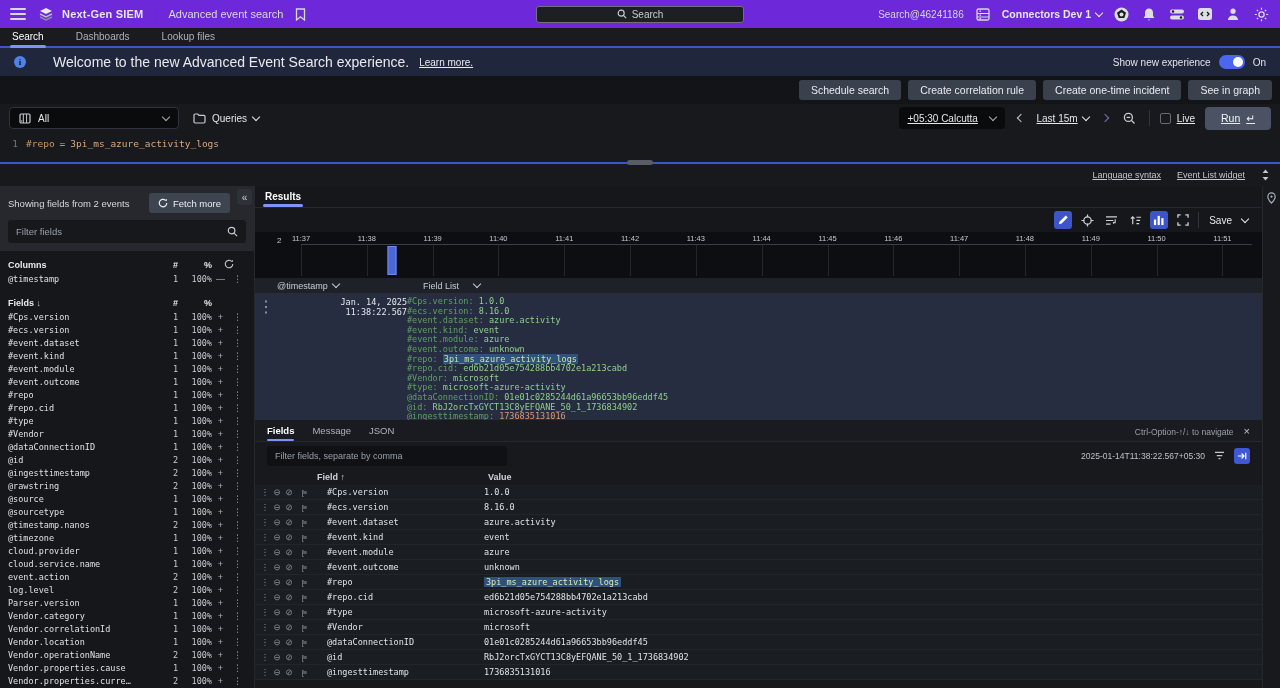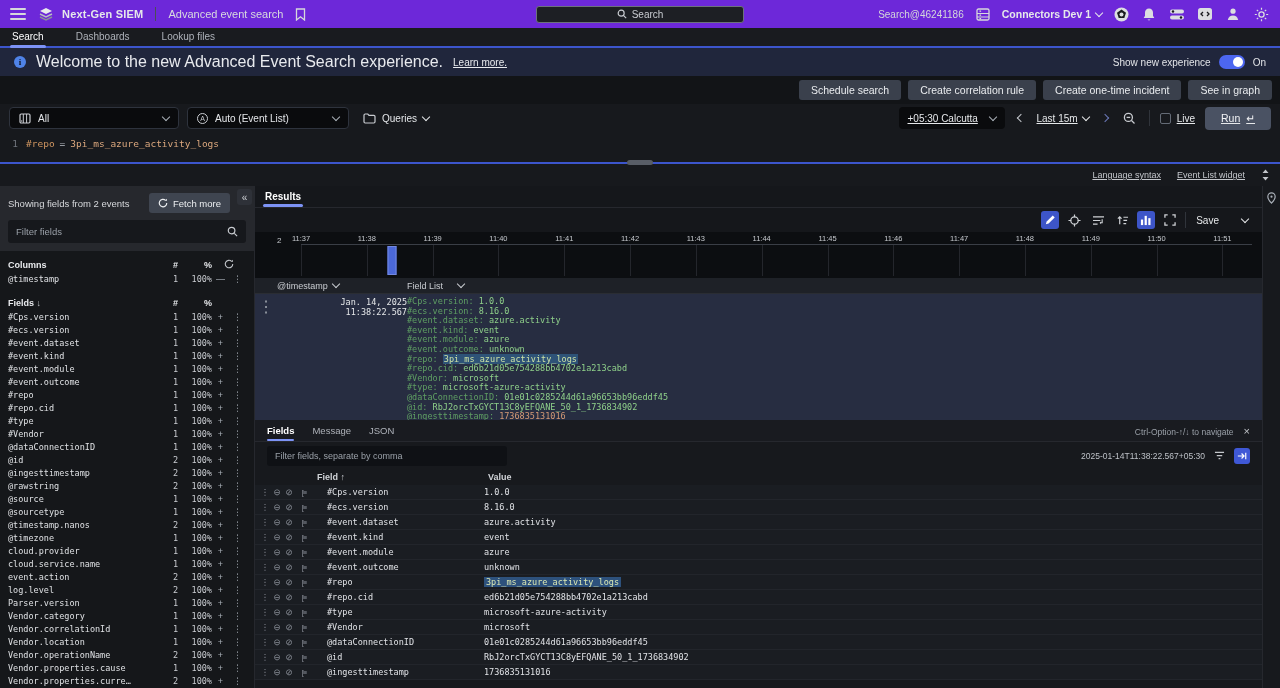--- a/index.html
+++ b/index.html
@@ -35,21 +35,21 @@
   .tabbar { height:20px; background:#191b1f; display:flex; align-items:flex-end; gap:28px; padding:0 10px;
     border-bottom:2px solid #3c55cc; flex:0 0 auto; }
   .tab { font-size:10px; color:#aeb2b9; padding:0 2px 4px; position:relative; cursor:pointer; }
   .tab.active { color:#fff; }
   .tab.active::after { content:""; position:absolute; left:0; right:0; bottom:-2px; height:3px; background:#7d93f5; border-radius:2px; }
 
   
   .banner { height:28px; background:#20263c; display:flex; align-items:center; padding:0 14px; gap:10px; flex:0 0 auto; }
   .info-ic { width:12px; height:12px; border-radius:50%; background:#4f83e8; color:#101625; font-size:9px; font-weight:bold;
     display:flex; align-items:center; justify-content:center; font-family:"Liberation Serif", serif; flex:0 0 auto; }
-  .banner-msg { font-size:16px; color:#e8eaee; }
+  .banner-msg { font-size:14px; color:#e8eaee;margin-left:17px; }
   .banner a { color:#e8eaee; font-size:10px; text-decoration:underline; cursor:pointer; }
   .banner-right { margin-left:auto; display:flex; align-items:center; gap:8px; }
   .toggle-label { font-size:10px; color:#e2e4e8; }
   .toggle { width:26px; height:14px; border-radius:8px; background:#4c66f0; position:relative; cursor:pointer; }
   .toggle .knob { position:absolute; right:2px; top:2px; width:10px; height:10px; border-radius:50%; background:#fff; }
   .toggle-state { font-size:10px; color:#e2e4e8; }
 
   
   .actions { height:28px; background:#121417; display:flex; align-items:center; justify-content:flex-end; gap:7px; padding:0 8px; flex:0 0 auto; }
   .abtn { height:20px; background:#3a404c; border:none; color:#e9ebee; font-size:10.5px; padding:0 12px; border-radius:3px;
@@ -125,37 +125,37 @@
 
   
   .results { flex:1; display:flex; flex-direction:column; min-width:0; min-height:0; background:#15171b; }
   .rtabs { height:22px; display:flex; align-items:flex-end; padding:0 8px; border-bottom:1px solid #26282e; flex:0 0 auto; }
   .rtab { font-size:10px; font-weight:bold; color:#fff; padding:0 2px 5px; position:relative; }
   .rtab::after { content:""; position:absolute; left:0; right:0; bottom:0; height:3px; background:#7d93f5; border-radius:2px; }
   .toolbar { height:24px; display:flex; align-items:center; justify-content:flex-end; gap:6px; padding:0 14px; flex:0 0 auto; }
   .tool { width:18px; height:18px; border-radius:3px; display:flex; align-items:center; justify-content:center;
     color:#cfd2d6; cursor:pointer; }
   .tool.active { background:#3d55c8; color:#fff; }
-  .savebtn { display:flex; align-items:center; gap:23px; font-size:10px; color:#e6e8ea; margin-left:4px; cursor:pointer; }
+  .savebtn { display:flex; align-items:center; gap:10px; font-size:10px; color:#e6e8ea; margin-left:4px; cursor:pointer; }
 
   
   .timeline { height:46px; background:#0c0e11; position:relative; flex:0 0 auto; }
   .ylab { position:absolute; left:22px; top:4px; font-size:8px; color:#c6c9ce; }
   .tl-plot { position:absolute; left:46px; right:10px; top:12px; bottom:2px; border-top:1px solid #3a3e46; }
   .tick { position:absolute; top:0; bottom:0; width:1px; background:#24262c; }
   .tlabel { position:absolute; top:-11px; transform:translateX(-50%); font-size:7.5px; color:#c6c9ce; white-space:nowrap; }
   .tbar { position:absolute; top:1px; bottom:1px; width:9px; transform:translateX(-50%); background:#4b68d8;
     border:1px solid #7388e0; cursor:pointer; }
 
   
   .evhead { height:16px; background:#1e2127; border-bottom:1px solid #2a2d33; display:flex; align-items:center;
     font-size:9px; color:#c9ccd1; flex:0 0 auto; }
   .ev-gutter { width:22px; flex:0 0 auto; text-align:center; color:#9aa0a8; }
   .evcol-ts { width:130px; flex:0 0 auto; display:flex; align-items:center; gap:5px; cursor:pointer; }
-  .evcol-fl { display:flex; align-items:center; gap:15px; margin-left:0; cursor:pointer; }
+  .evcol-fl { display:flex; align-items:center; gap:15px; margin-left:16px; cursor:pointer; }
   .evrow { height:126px; background:#272d41; display:flex; align-items:flex-start; padding-top:3px; flex:0 0 auto; cursor:pointer; }
   .ev-ts { width:130px; flex:0 0 auto; font-family:"DejaVu Sans Mono", monospace; font-size:8.5px; color:#e6e8ea;text-align:right; }
   .ev-fields { flex:1; font-family:"DejaVu Sans Mono", monospace; font-size:8.5px; line-height:9.6px; }
   .evkey { color:#5f9f63; }
   .evval { color:#8fd08a; }
   .evval.num { color:#d69a76; }
   .evval.hl { background:#2e5377; color:#cfe3a6; padding:0 1px; }
 
   
   .itabs { height:22px; display:flex; align-items:flex-end; gap:18px; padding:0 12px; border-bottom:1px solid #26282e;
@@ -310,25 +310,20 @@
   </div>
 
   <div class="querybar">
     <div class="qdrop w-all">
       <svg width="12" height="11" viewBox="0 0 12 11">
           <rect x="1" y="1" width="10" height="9" rx="1.2" fill="none" stroke="#c9ccd1" stroke-width="1.2"></rect>
           <path d="M4.3 1v9M7.6 1v9" stroke="#c9ccd1" stroke-width="1"></path>
           <circle cx="2.7" cy="8" r=".7" fill="#c9ccd1"></circle>
         </svg>
       <span>All</span>
-      <span class="chev"></span>
-    </div>
-    <div class="qdrop w-disp">
-      <span class="circleA">A</span>
-      <span>Auto (Event List)</span>
       <span class="chev"></span>
     </div>
     <div class="qbtn">
       <svg width="13" height="11" viewBox="0 0 13 11">
           <path d="M1 2.2c0-.7.5-1.2 1.2-1.2h2.6l1.2 1.4h4.8c.7 0 1.2.5 1.2 1.2v5.2c0 .7-.5 1.2-1.2 1.2H2.2C1.5 10 1 9.5 1 8.8z" fill="none" stroke="#c9ccd1" stroke-width="1.2"></path>
         </svg>
       <span>Queries</span>
       <span class="chev"></span>
     </div>
     <div class="qright">

